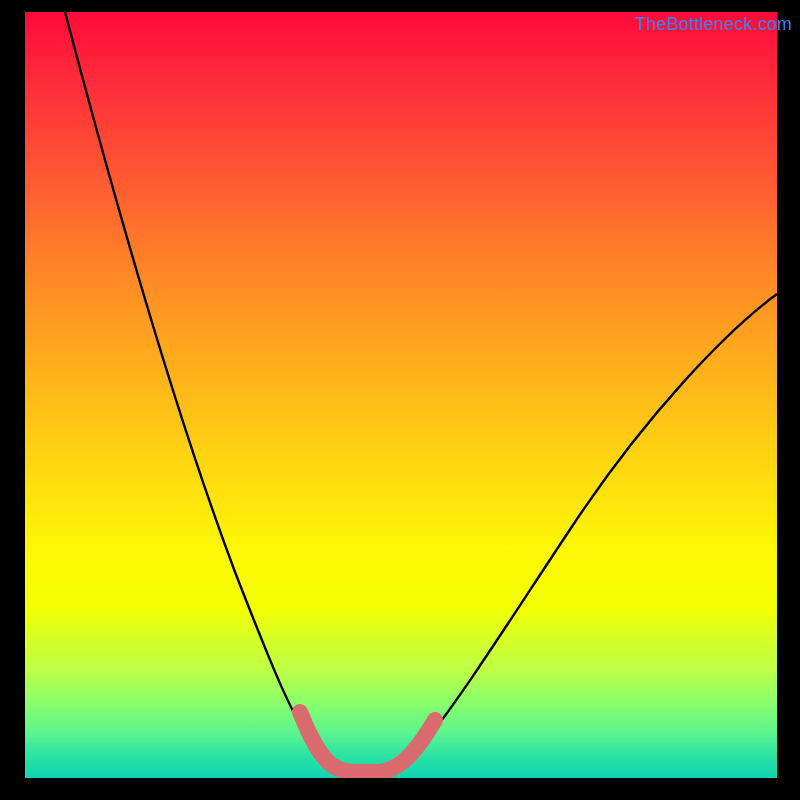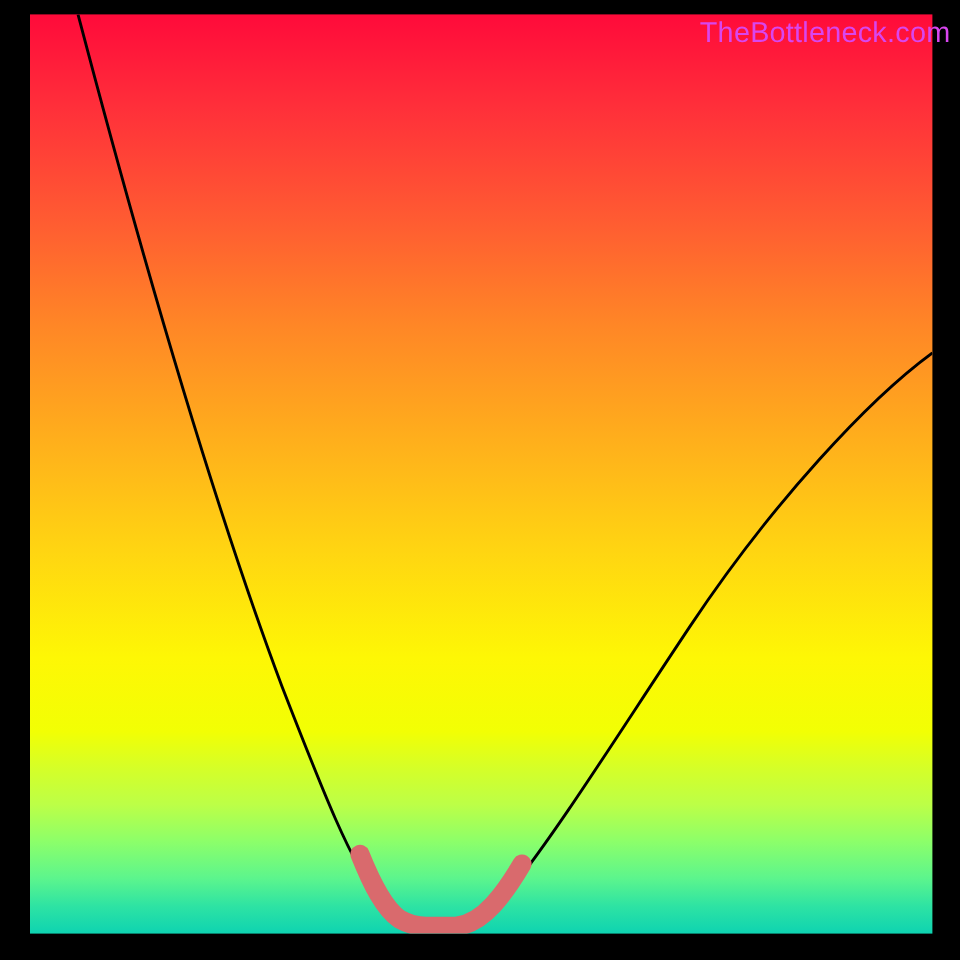--- a/index.html
+++ b/index.html
@@ -38,22 +38,22 @@
       #8cff6a 90%,
       #5cf58d 94%,
       #2ee3a3 97%,
       #0ed3b1 100%
     );
   }
   .watermark {
     position: absolute;
     top: 14px;
     right: 8px;
-    color: #d946ef;
-    font-size: 24px;
+    color: #3b82f6;
+    font-size: 18px;
     letter-spacing: 0.2px;
     z-index: 5;
     user-select: none;
   }
   svg.curve {
     position: absolute;
     left: 0;
     top: 0;
     width: 100%;
     height: 100%;

